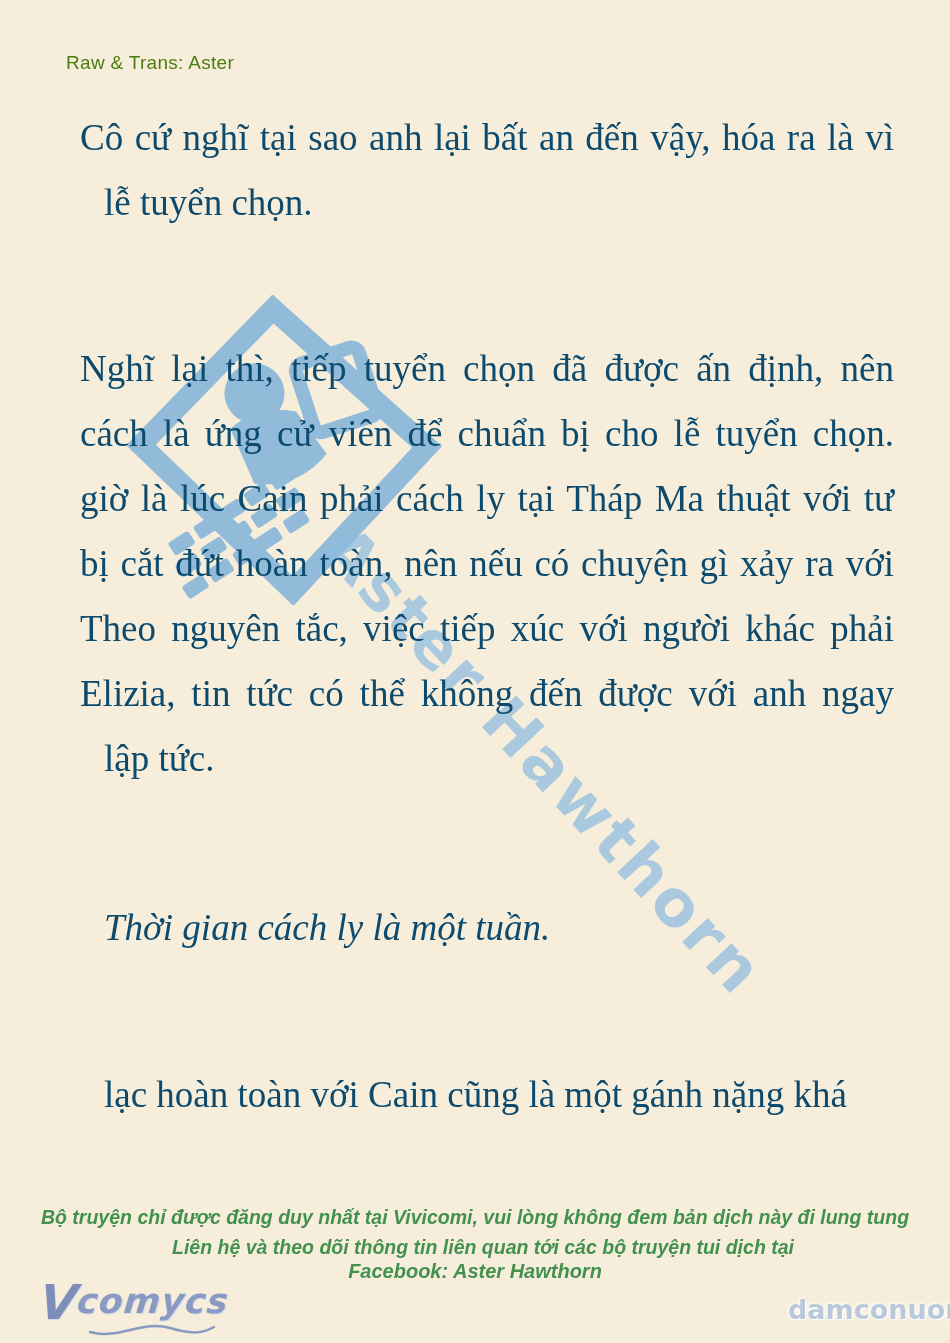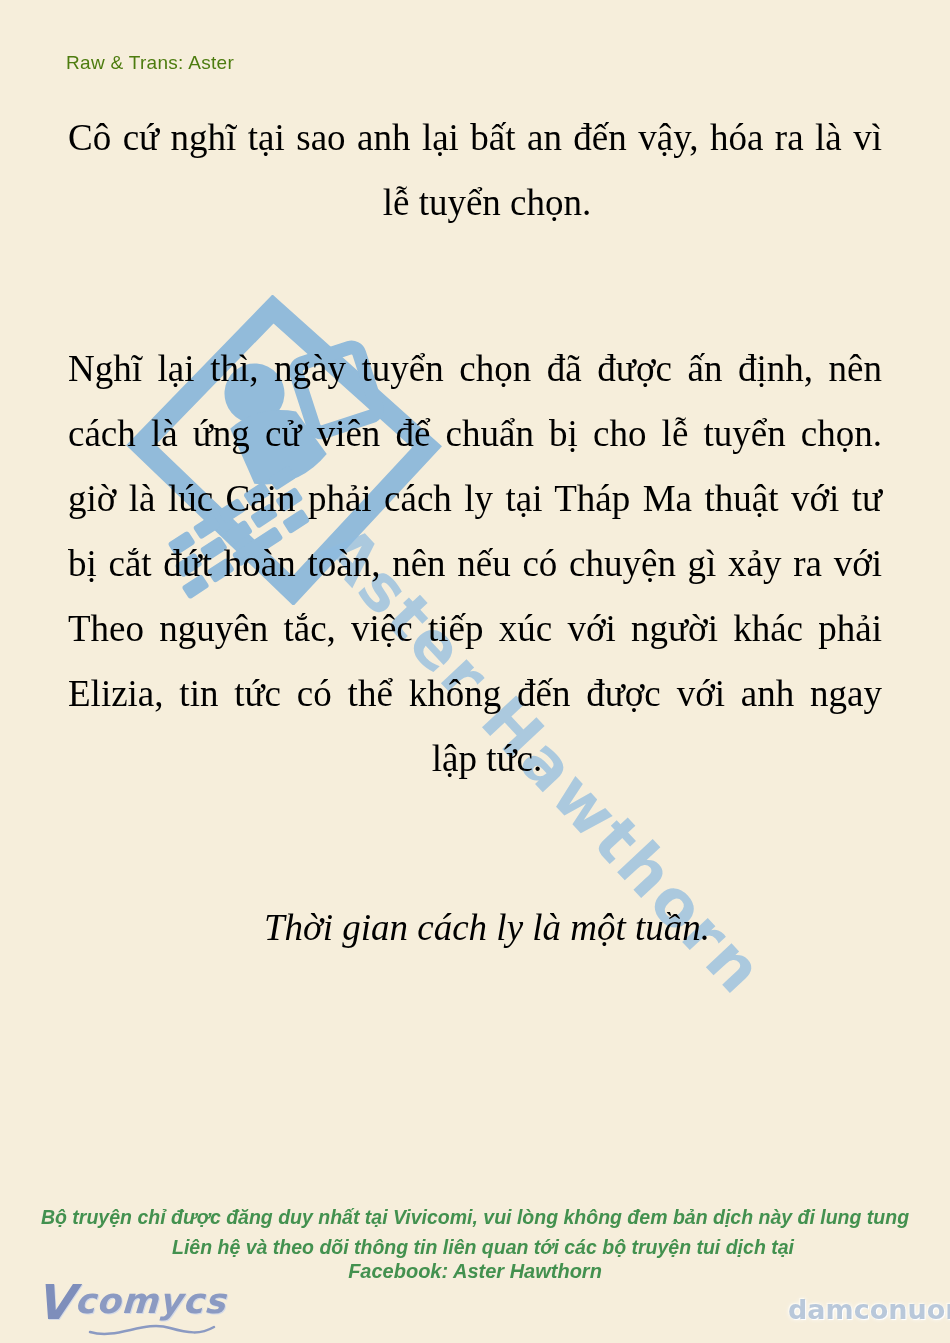--- a/index.html
+++ b/index.html
@@ -13,24 +13,24 @@
   
   .wm-logo{position:absolute;left:125px;top:295px;width:320px;height:310px;
            opacity:.88;z-index:1;}
   .wm-artist{position:absolute;left:362px;top:512px;z-index:1;
              font-family:"DejaVu Sans","Liberation Sans",sans-serif;
              font-weight:700;font-size:64px;letter-spacing:3px;
              color:#8fbce0;opacity:.72;white-space:nowrap;
              transform:rotate(47deg);transform-origin:left top;}
 
   
-  .para{position:absolute;left:68px;width:814px;z-index:2;
-        font-size:37px;line-height:65px;color:#000000;}
+  .para{position:absolute;left:80px;width:814px;z-index:2;
+        font-size:37px;line-height:65px;color:#0c4a6e;}
   .para .fill{text-align:justify;text-align-last:justify;}
-  .para .end{text-align:center;margin-left:24px;}
+  .para .end{text-align:left;margin-left:24px;}
   #p1{top:105px;} #p2{top:336px;} #p3{top:895px;font-style:italic;} #p4{top:1062px;}
 
   
   .notice{position:absolute;left:0;right:0;text-align:center;z-index:2;
           font-family:"Liberation Sans","DejaVu Sans",sans-serif;
           font-style:italic;font-weight:bold;color:#43914f;}
   #n1{top:1206px;font-size:19.5px;}
   #n2{top:1236px;font-size:19.5px;padding-left:16px;}
   #n3{top:1260px;font-size:20px;}
 
@@ -83,34 +83,35 @@
 </svg>
 
 <div class="wm-artist">Aster Hawthorn</div>
 
 <div class="para" id="p1">
   <div class="fill">Cô cứ nghĩ tại sao anh lại bất an đến vậy, hóa ra là vì</div>
   <div class="end">lễ tuyển chọn.</div>
 </div>
 
 <div class="para" id="p2">
-  <div class="fill">Nghĩ lại thì, ngày tuyển chọn đã được ấn định, nên</div>
+  <div class="fill">Nghĩ lại thì, tiếp tuyển chọn đã được ấn định, nên</div>
   <div class="fill">cách là ứng cử viên để chuẩn bị cho lễ tuyển chọn.</div>
   <div class="fill">giờ là lúc Cain phải cách ly tại Tháp Ma thuật với tư</div>
   <div class="fill">bị cắt đứt hoàn toàn, nên nếu có chuyện gì xảy ra với</div>
   <div class="fill">Theo nguyên tắc, việc tiếp xúc với người khác phải</div>
   <div class="fill">Elizia, tin tức có thể không đến được với anh ngay</div>
   <div class="end">lập tức.</div>
 </div>
 
 <div class="para" id="p3">
   <div class="end">Thời gian cách ly là một tuần.</div>
 </div>
 
 <div class="para" id="p4">
+  <div class="end">lạc hoàn toàn với Cain cũng là một gánh nặng khá</div>
 </div>
 
 <div class="notice" id="n1">Bộ truyện chỉ được đăng duy nhất tại Vivicomi, vui lòng không đem bản dịch này đi lung tung</div>
 <div class="notice" id="n2">Liên hệ và theo dõi thông tin liên quan tới các bộ truyện tui dịch tại</div>
 <div class="notice" id="n3">Facebook: Aster Hawthorn</div>
 
 <div class="site-logo">
   <span class="v">V</span><span class="rest">comycs</span>
 </div>
 <svg class="logo-swirl" width="130" height="16" viewBox="0 0 130 16">

